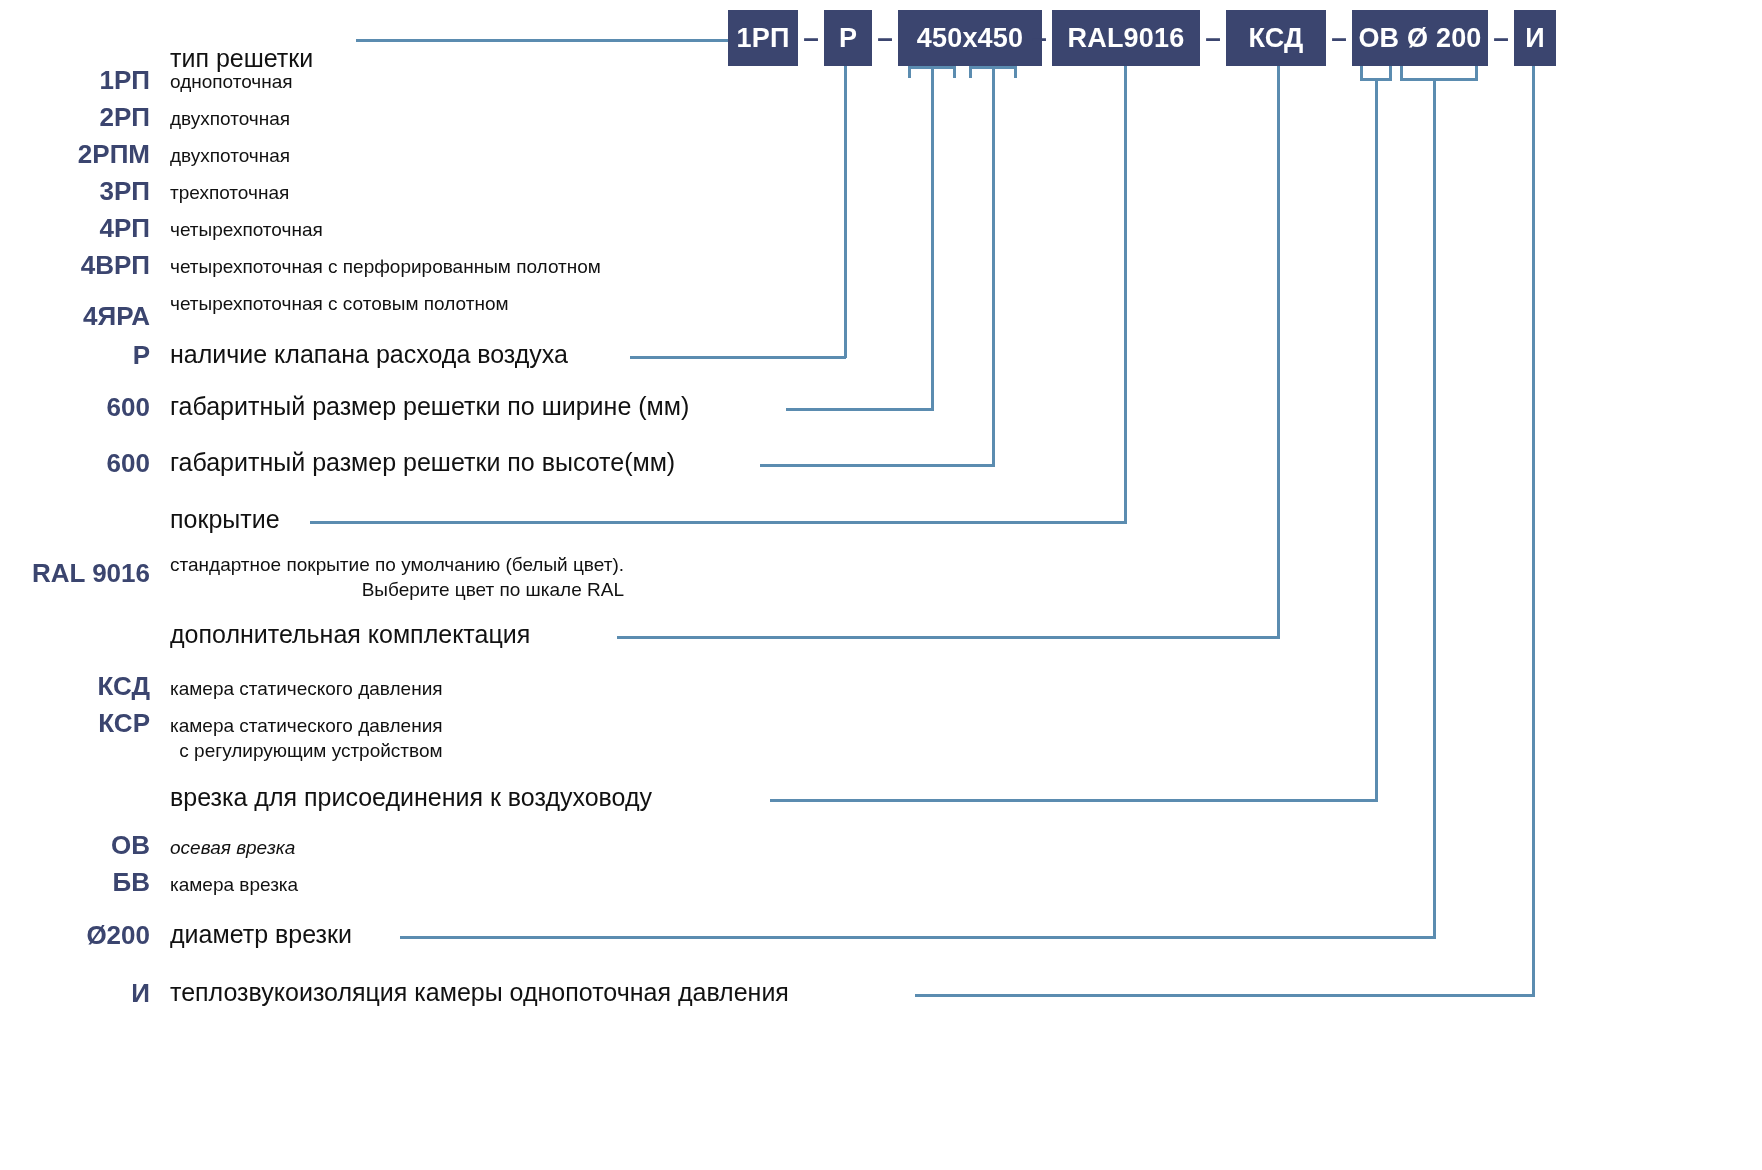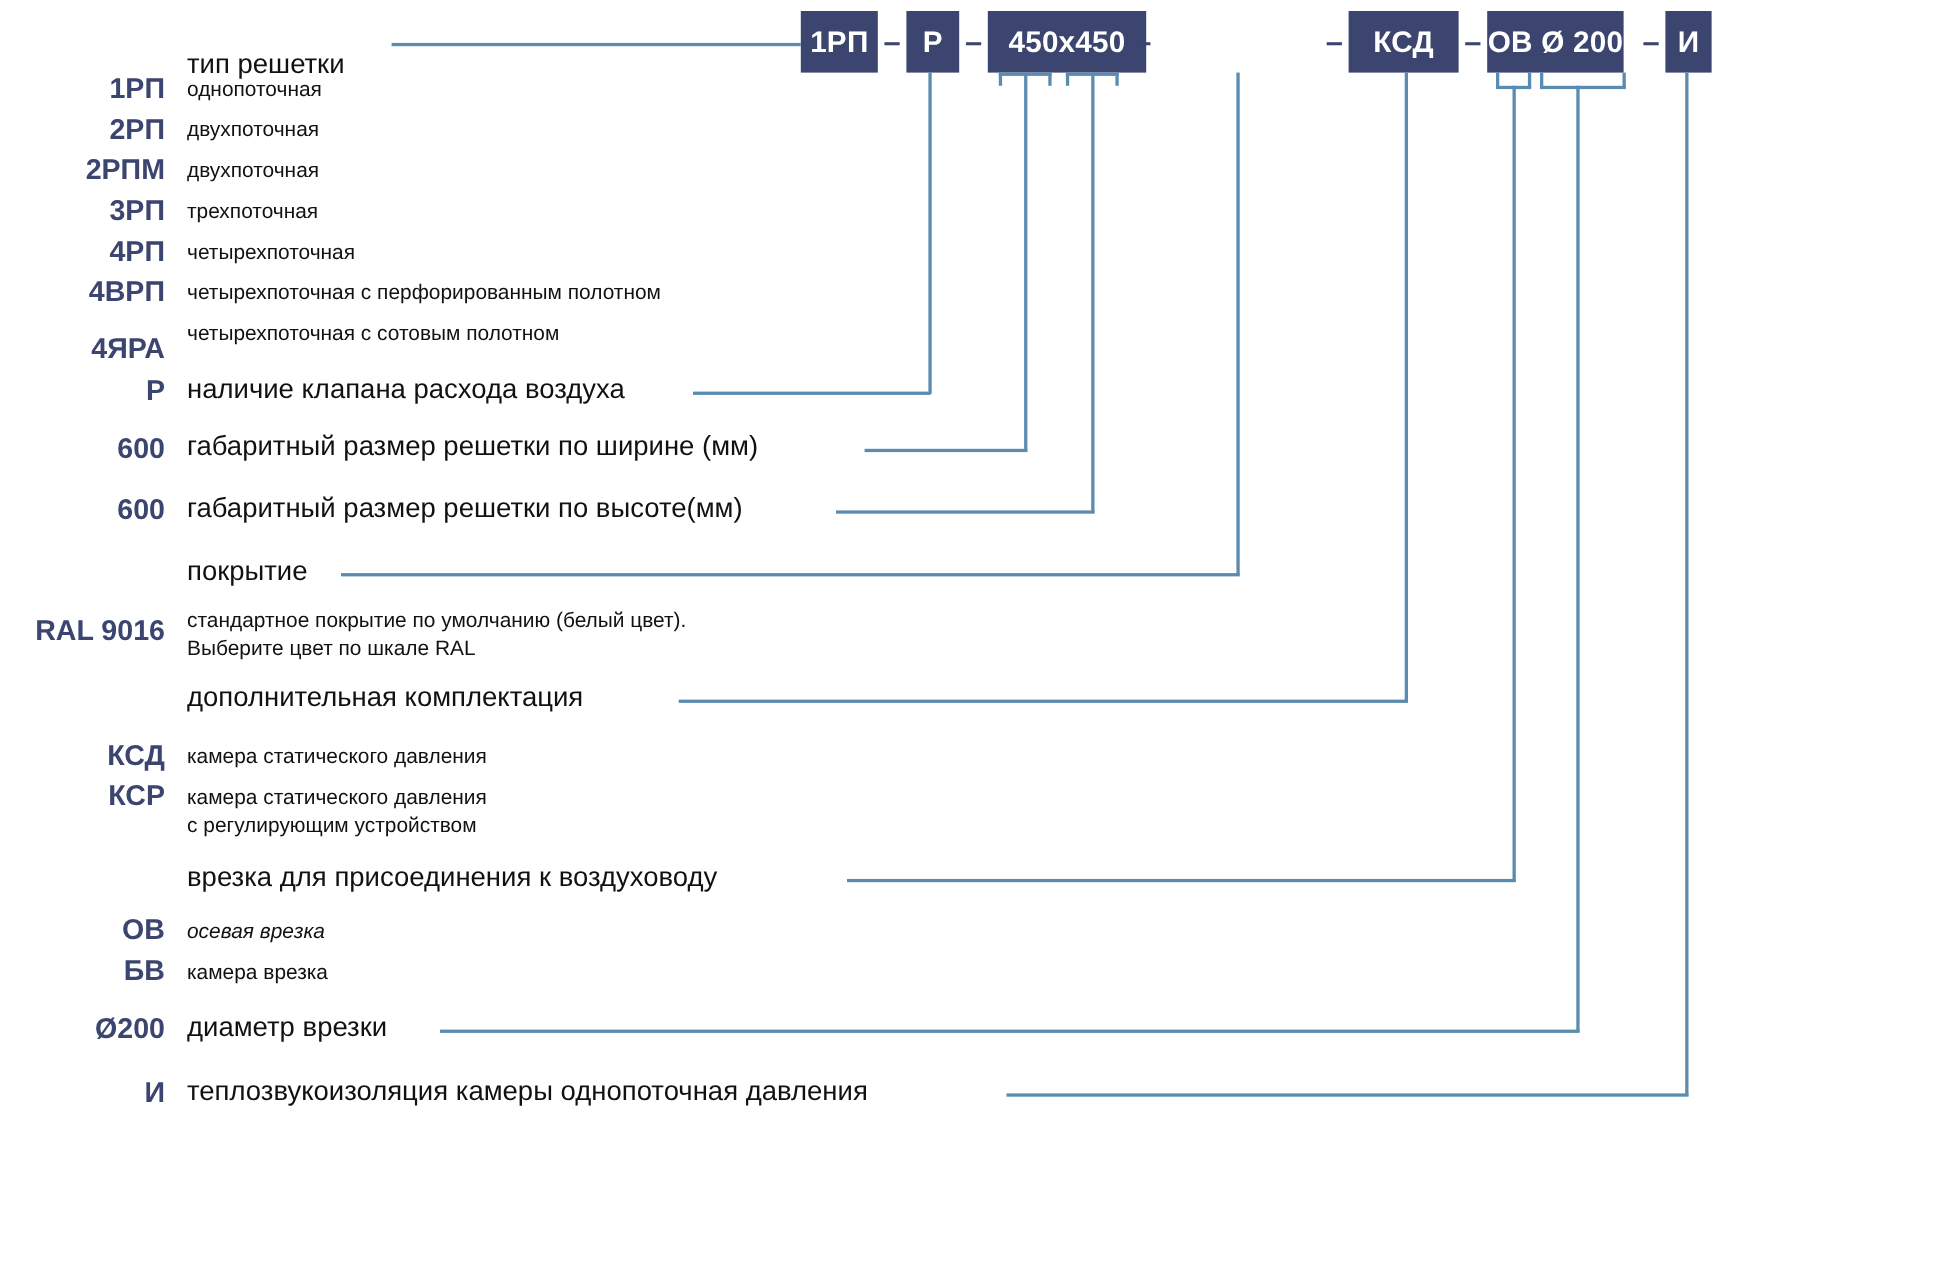--- a/index.html
+++ b/index.html
@@ -64,21 +64,21 @@
     white-space: nowrap;
   }
   .key.big { font-size: 26px; }
   .key.sec { font-size: 26px; }
   .desc {
     position: absolute;
     left: 170px;
     white-space: pre;
     color: #111111;
   }
-  .desc.small { font-size: 19px; line-height: 25px; }
+  .desc.small { font-size: 19px; line-height: 25px; text-align: right; }
   .desc.section {
     font-size: 25px;
     color: #111111;
   }
 
   
   .ln {
     position: absolute;
     background: #5b8cb0;
   }
@@ -88,24 +88,25 @@
 </head>
 <body>
 
 <div id="code-row">
   <div class="code-box" style="left:728px;  width:70px;">1РП</div>
   <div class="code-dash" style="left:800px;">–</div>
   <div class="code-box" style="left:824px;  width:48px;">Р</div>
   <div class="code-dash" style="left:874px;">–</div>
   <div class="code-box" style="left:898px;  width:144px;">450x450</div>
   <div class="code-dash" style="left:1028px;">–</div>
+  <div class="code-box" style="left:1052px; width:148px;">RAL9016</div>
   <div class="code-dash" style="left:1202px;">–</div>
   <div class="code-box" style="left:1226px; width:100px;">КСД</div>
   <div class="code-dash" style="left:1328px;">–</div>
-  <div class="code-box" style="left:1352px; width:124px;">ОВ Ø 200</div>
+  <div class="code-box" style="left:1352px; width:136px;">ОВ Ø 200</div>
   <div class="code-dash" style="left:1490px;">–</div>
   <div class="code-box" style="left:1514px; width:42px;">И</div>
 </div>
 
 <div class="row" style="top:24px;">
   <div class="desc section" style="left:170px; top:0;margin-top:20px;">тип решетки</div>
 </div>
 
 <div class="ln lnh" style="left:356px; top:39px; width:372px;"></div>
 

